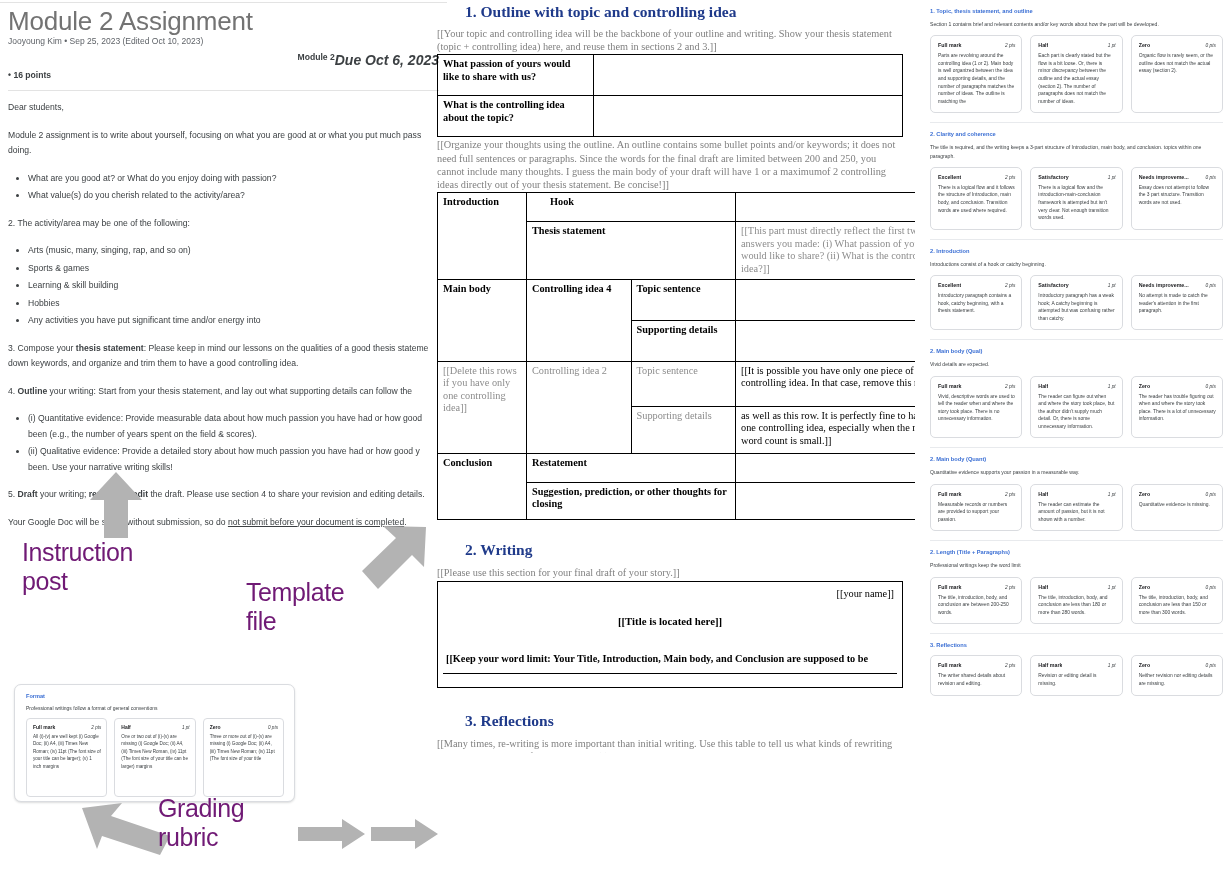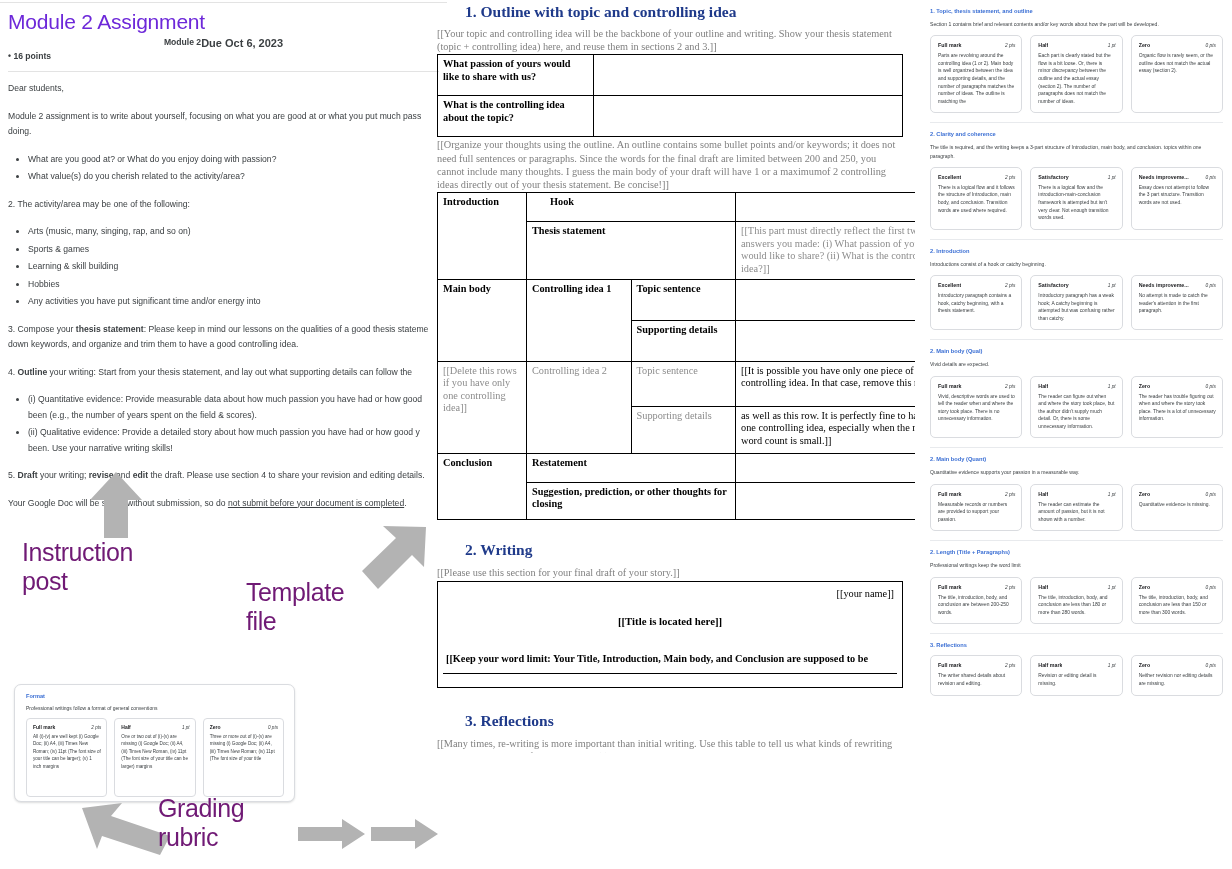--- a/index.html
+++ b/index.html
@@ -7,26 +7,26 @@
     width:1232px;height:869px;background:#ffffff;
     font-family:"Liberation Sans", sans-serif;
     color:#202124;overflow:hidden;position:relative;
   }
   .stage{position:relative;width:1232px;height:869px;}
 
   
   .panel-left{position:absolute;left:0;top:0;width:447px;height:869px;overflow:hidden;background:#fff;}
   .post-card{position:absolute;left:0;top:2px;width:447px;background:#fff;
              border-top:1px solid #e3e3e3;}
-  .post-title{font-size:21px;line-height:25px;color:#6d28d9;font-weight:400;
+  .post-title{font-size:26px;line-height:25px;color:#737373;font-weight:400;
               padding:6px 10px 2px 8px;letter-spacing:-0.2px;}
   .post-meta{font-size:8.5px;color:#5f6368;padding:0 8px 5px 8px;}
-  .post-sub{display:flex;justify-content:center;padding:1px 8px 0 8px;
+  .post-sub{display:flex;justify-content:flex-end;padding:1px 8px 0 8px;
             font-size:8.6px;color:#3c4043;font-weight:700;}
-  .post-due{font-weight:700;font-size:11px;color:#3c4043;white-space:nowrap;}
+  .post-due{font-weight:700;font-size:14px;color:#3c4043;white-space:nowrap;font-style:italic;}
   .post-points{font-size:8.6px;color:#3c4043;font-weight:700;padding:2px 8px 7px 8px;}
   .post-rule{height:1px;background:#e3e3e3;margin:3px 8px 0 8px;}
   .post-body{padding:9px 8px 0 8px;font-size:8.6px;line-height:15.5px;color:#3c4043;}
   .post-body p{margin:0 0 12px 0;}
   .post-body ul{margin:0 0 12px 0;padding-left:20px;}
   .post-body li{margin:0 0 2px 0;}
   .post-body b{font-weight:700;}
   .u{text-decoration:underline;}
 
   
@@ -86,20 +86,21 @@
   .rb-div{height:1px;background:#e8eaed;margin:9px 9px 0 14px;}
 </style>
 </head>
 <body>
 
 <div class="stage">
 
   <div class="panel-left">
     <div class="post-card">
       <div class="post-title">Module 2 Assignment</div>
+      <div class="post-meta">Jooyoung Kim • Sep 25, 2023 (Edited Oct 10, 2023)</div>
       <div class="post-sub">
         <span>Module 2</span>
         <span class="post-due">Due Oct 6, 2023</span>
       </div>
       <div class="post-points">• 16 points</div>
       <div class="post-rule"></div>
 
       <div class="post-body">
         <p>Dear students,</p>
         <p>Module 2 assignment is to write about yourself, focusing on what you are good at or what you put much pass doing.</p>
@@ -210,21 +211,21 @@
         <td class="bold" rowspan="2" style="width:78px;">Introduction</td>
         <td class="bold" colspan="2" style="width:180px;height:22px;padding-left:23px;">Hook</td>
         <td style="width:208px;"></td>
       </tr>
       <tr>
         <td class="bold" colspan="2" style="height:46px;">Thesis statement</td>
         <td class="gray">[[This part must directly reflect the first two answers you made: (i) What passion of yours would like to share? (ii) What is the controlling idea?]]</td>
       </tr>
       <tr>
         <td class="bold" rowspan="2" style="width:78px;">Main body</td>
-        <td class="bold" rowspan="2" style="width:74px;">Controlling idea 1</td>
+        <td class="bold" rowspan="2" style="width:74px;">Controlling idea 4</td>
         <td class="bold" style="width:66px;height:34px;">Topic sentence</td>
         <td></td>
       </tr>
       <tr>
         <td class="bold" style="height:34px;">Supporting details</td>
         <td></td>
       </tr>
       <tr>
         <td class="grayb" rowspan="2">[[Delete this rows if you have only one controlling idea]]</td>
         <td class="grayb" rowspan="2">Controlling idea 2</td>

